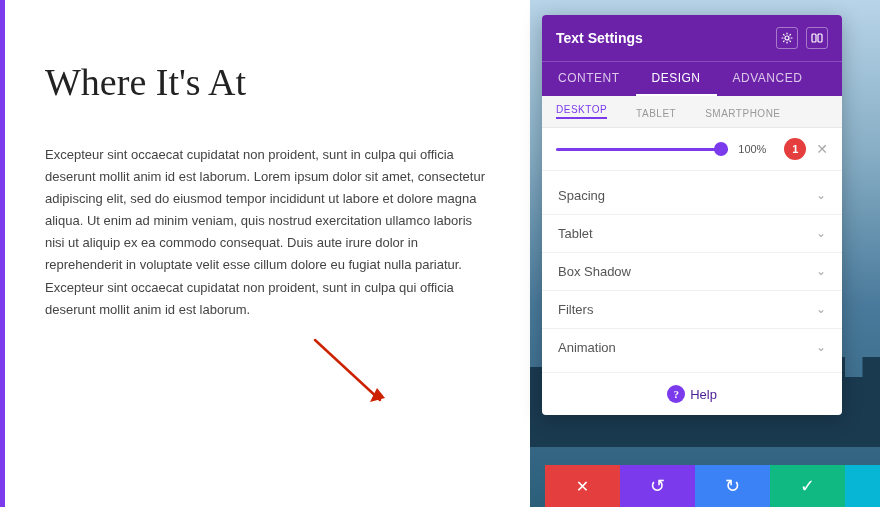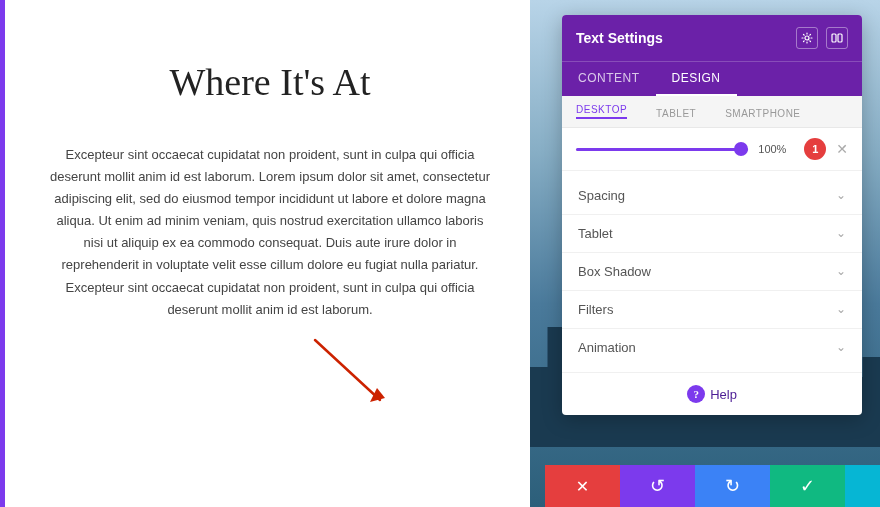--- a/index.html
+++ b/index.html
@@ -24,21 +24,20 @@
 
     
     .main-content {
       position: absolute;
       left: 5px;
       top: 0;
       width: 530px;
       height: 507px;
       background: #fff;
       padding: 60px 40px 40px 40px;
-      text-align: center;
     }
 
     .main-content h1 {
       font-family: Georgia, serif;
       font-size: 38px;
       font-weight: 400;
       color: #222;
       margin-bottom: 40px;
     }
 
@@ -76,21 +75,21 @@
       left: 0;
       width: 100%;
       height: 200px;
       background: #1a3a50;
       clip-path: polygon(0% 100%, 0% 60%, 5% 60%, 5% 40%, 10% 40%, 10% 50%, 15% 50%, 15% 20%, 20% 20%, 20% 50%, 25% 50%, 25% 35%, 30% 35%, 30% 55%, 35% 55%, 35% 30%, 40% 30%, 40% 55%, 45% 55%, 45% 45%, 50% 45%, 50% 25%, 55% 25%, 55% 45%, 60% 45%, 60% 60%, 65% 60%, 65% 40%, 70% 40%, 70% 60%, 75% 60%, 75% 50%, 80% 50%, 80% 35%, 85% 35%, 85% 55%, 90% 55%, 90% 65%, 95% 65%, 95% 55%, 100% 55%, 100% 100%);
     }
 
     
     .settings-panel {
       position: absolute;
-      right: 18px;
+      right: 38px;
       top: 15px;
       width: 300px;
       background: #fff;
       border-radius: 4px;
       box-shadow: 0 4px 20px rgba(0,0,0,0.25);
       overflow: hidden;
       z-index: 10;
       margin-left: 34px;
     }
 
@@ -365,20 +364,21 @@
           <rect x="1" y="2" width="4" height="8" rx="1" stroke="white" stroke-width="1.2"></rect>
           <rect x="7" y="2" width="4" height="8" rx="1" stroke="white" stroke-width="1.2"></rect>
         </svg>
       </div>
     </div>
   </div>
 
   <div class="panel-tabs">
     <div class="panel-tab">Content</div>
     <div class="panel-tab active">Design</div>
+    <div class="panel-tab">Advanced</div>
   </div>
 
   <div class="device-tabs">
     <div class="device-tab active">Desktop</div>
     <div class="device-tab">Tablet</div>
     <div class="device-tab">Smartphone</div>
   </div>
 
   <div class="slider-row">
     <div class="slider-track">

